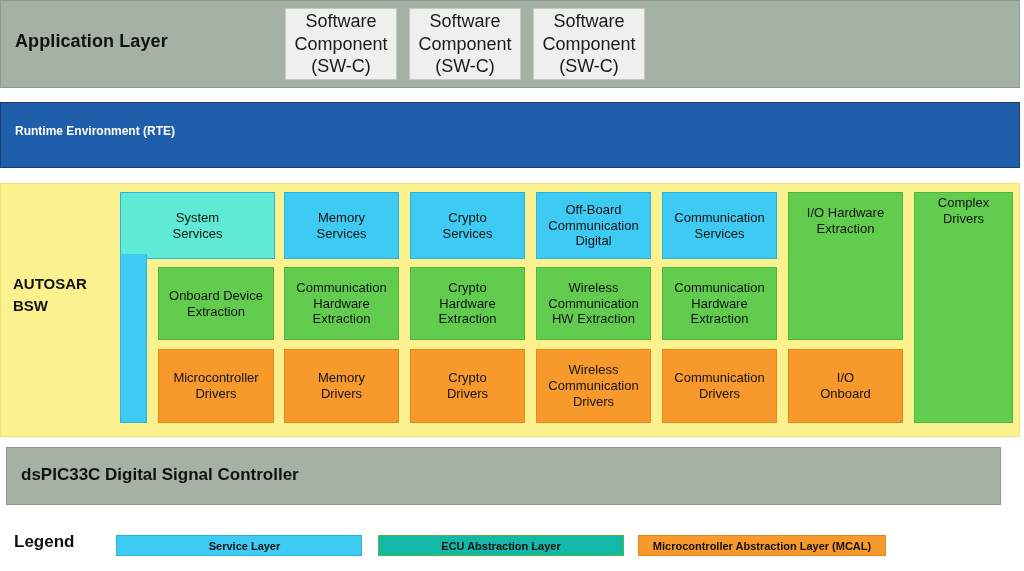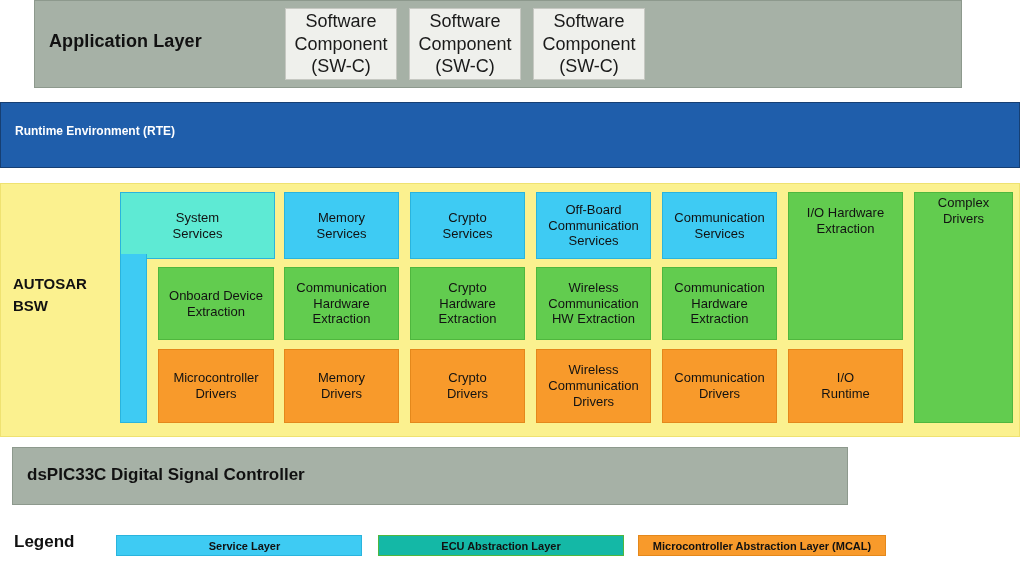--- a/index.html
+++ b/index.html
@@ -19,25 +19,24 @@
     position: absolute;
     left: 0; top: 0;
     width: 1024px;
     height: 571px;
   }
 
   
   .band-app {
     position: absolute;
     left: 0px; top: 0px;
-    width: 928px; height: 88px;
+    width: 1020px; height: 88px;
     background: #a6b1a6;
     border: 1px solid #8d998d;
     box-sizing: border-box;
-    margin-left: 34px;
   }
   .band-app-title {
     position: absolute;
     left: 14px; top: 30px;
     font-size: 18px;
     font-weight: bold;
     color: #111111;
     letter-spacing: 0.1px;
   }
   .swc-box {
@@ -134,22 +133,22 @@
     width: 27px; height: 169px;
     background: #3ecbf3;
     border: 1px solid #2ab4dd;
     border-top: none;
     box-sizing: border-box;
   }
 
   
   .band-mcu {
     position: absolute;
-    left: 12px; top: 447px;
-    width: 836px; height: 58px;
+    left: 6px; top: 447px;
+    width: 995px; height: 58px;
     background: #a6b1a6;
     border: 1px solid #8d998d;
     box-sizing: border-box;
   }
   .band-mcu-title {
     position: absolute;
     left: 14px; top: 17px;
     font-size: 17px;
     font-weight: bold;
     color: #111111;
@@ -208,21 +207,21 @@
     <div class="sys-serv-top">System
 Services</div>
     <div class="sys-serv-stem"></div>
 
     <div class="cell c-service" style="left:283px; top:8px; width:115px; height:67px;">Memory
 Services</div>
     <div class="cell c-service" style="left:409px; top:8px; width:115px; height:67px;">Crypto
 Services</div>
     <div class="cell c-service" style="left:535px; top:8px; width:115px; height:67px;">Off-Board
 Communication
-Services</div>
+Digital</div>
     <div class="cell c-service" style="left:661px; top:8px; width:115px; height:67px;">Communication
 Services</div>
 
     <div class="cell c-ecu" style="left:157px; top:83px; width:116px; height:73px;">Onboard Device
 Extraction</div>
     <div class="cell c-ecu" style="left:283px; top:83px; width:115px; height:73px;">Communication
 Hardware
 Extraction</div>
     <div class="cell c-ecu" style="left:409px; top:83px; width:115px; height:73px;">Crypto
 Hardware
@@ -245,21 +244,21 @@
     <div class="cell c-mcal" style="left:283px; top:165px; width:115px; height:74px;">Memory
 Drivers</div>
     <div class="cell c-mcal" style="left:409px; top:165px; width:115px; height:74px;">Crypto
 Drivers</div>
     <div class="cell c-mcal" style="left:535px; top:165px; width:115px; height:74px;">Wireless
 Communication
 Drivers</div>
     <div class="cell c-mcal" style="left:661px; top:165px; width:115px; height:74px;">Communication
 Drivers</div>
     <div class="cell c-mcal" style="left:787px; top:165px; width:115px; height:74px;">I/O
-Runtime</div>
+Onboard</div>
   </div>
 
   <div class="band-mcu">
     <div class="band-mcu-title">dsPIC33C Digital Signal Controller</div>
   </div>
 
   <div class="legend-title">Legend</div>
   <div class="legend-chip lg-1">Service Layer</div>
   <div class="legend-chip lg-2">ECU Abstraction Layer</div>
   <div class="legend-chip lg-3">Microcontroller Abstraction Layer (MCAL)</div>

